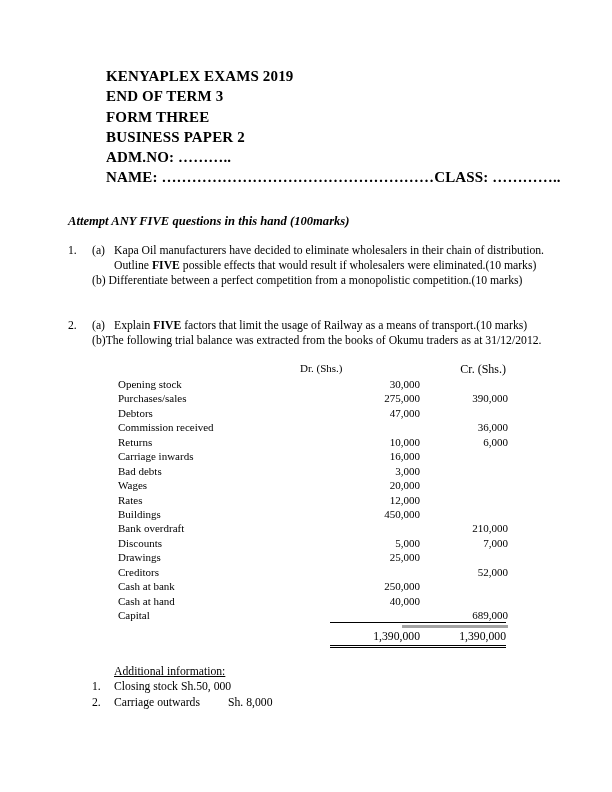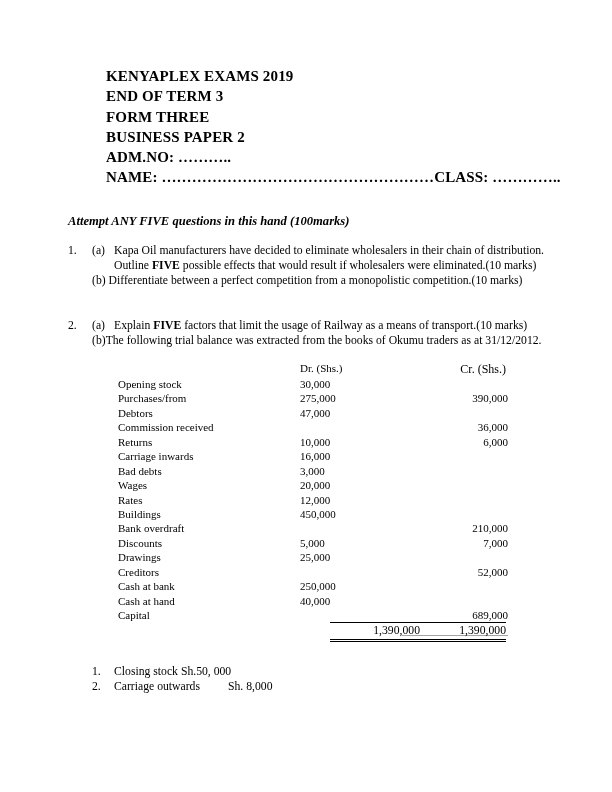--- a/index.html
+++ b/index.html
@@ -126,47 +126,47 @@
   }
   .tb-row .label {
     position: absolute;
     left: 118px;
     white-space: nowrap;
   }
   .tb-row .dr {
     position: absolute;
     left: 300px;
     width: 120px;
-    text-align: left;
+    text-align: right;
   }
   .tb-row .cr {
     position: absolute;
     left: 402px;
     width: 106px;
     text-align: right;
   }
   .tb-row .cr.ruled {
-    border-bottom: 1px solid #a3a3a3;
-    padding-bottom: 13px;
+    border-bottom: 3px solid #a3a3a3;
+    padding-bottom: 3px;
     box-sizing: border-box;
   }
   .tb-total {
     position: relative;
     height: 16px;
     font-size: 11.7px;
     line-height: 15px;
   }
   .tb-total .dr,
   .tb-total .cr {
     position: absolute;
     text-align: right;
     border-top: 1px solid #000;
     border-bottom: 3px double #000;
     box-sizing: border-box;
-    padding-top: 0px;
+    padding-top: 6px;
     padding-bottom: 1px;
   }
   .tb-total .dr { left: 330px; width: 90px; }
   .tb-total .cr { left: 416px; width: 90px; }
 
   
   .addl {
     position: absolute;
     left: 68px;
     top: 664px;
@@ -241,21 +241,21 @@
       <span class="dr">Dr. (Shs.)</span>
       <span class="cr">Cr. (Shs.)</span>
     </div>
     <div class="tb-rows" id="tb-rows">
         <div class="tb-row">
           <span class="label">Opening stock</span>
           <span class="dr">30,000</span>
           <span class="cr"></span>
         </div>
         <div class="tb-row">
-          <span class="label">Purchases/from</span>
+          <span class="label">Purchases/sales</span>
           <span class="dr">275,000</span>
           <span class="cr">390,000</span>
         </div>
         <div class="tb-row">
           <span class="label">Debtors</span>
           <span class="dr">47,000</span>
           <span class="cr"></span>
         </div>
         <div class="tb-row">
           <span class="label">Commission received</span>
@@ -328,20 +328,21 @@
           <span class="cr ruled">689,000</span>
         </div>
         <div class="tb-total">
           <span class="dr">1,390,000</span>
           <span class="cr">1,390,000</span>
         </div>
       </div>
   </div>
 
   <div class="addl">
+    <span class="addl-title">Additional information:</span>
     <span class="addl-item">
       <span class="n">1.</span>
       <span>Closing stock Sh.50, 000</span>
     </span>
     <span class="addl-item">
       <span class="n">2.</span>
       <span>Carriage outwards</span><span class="gap"></span><span>Sh.  8,000</span>
     </span>
   </div>
 

